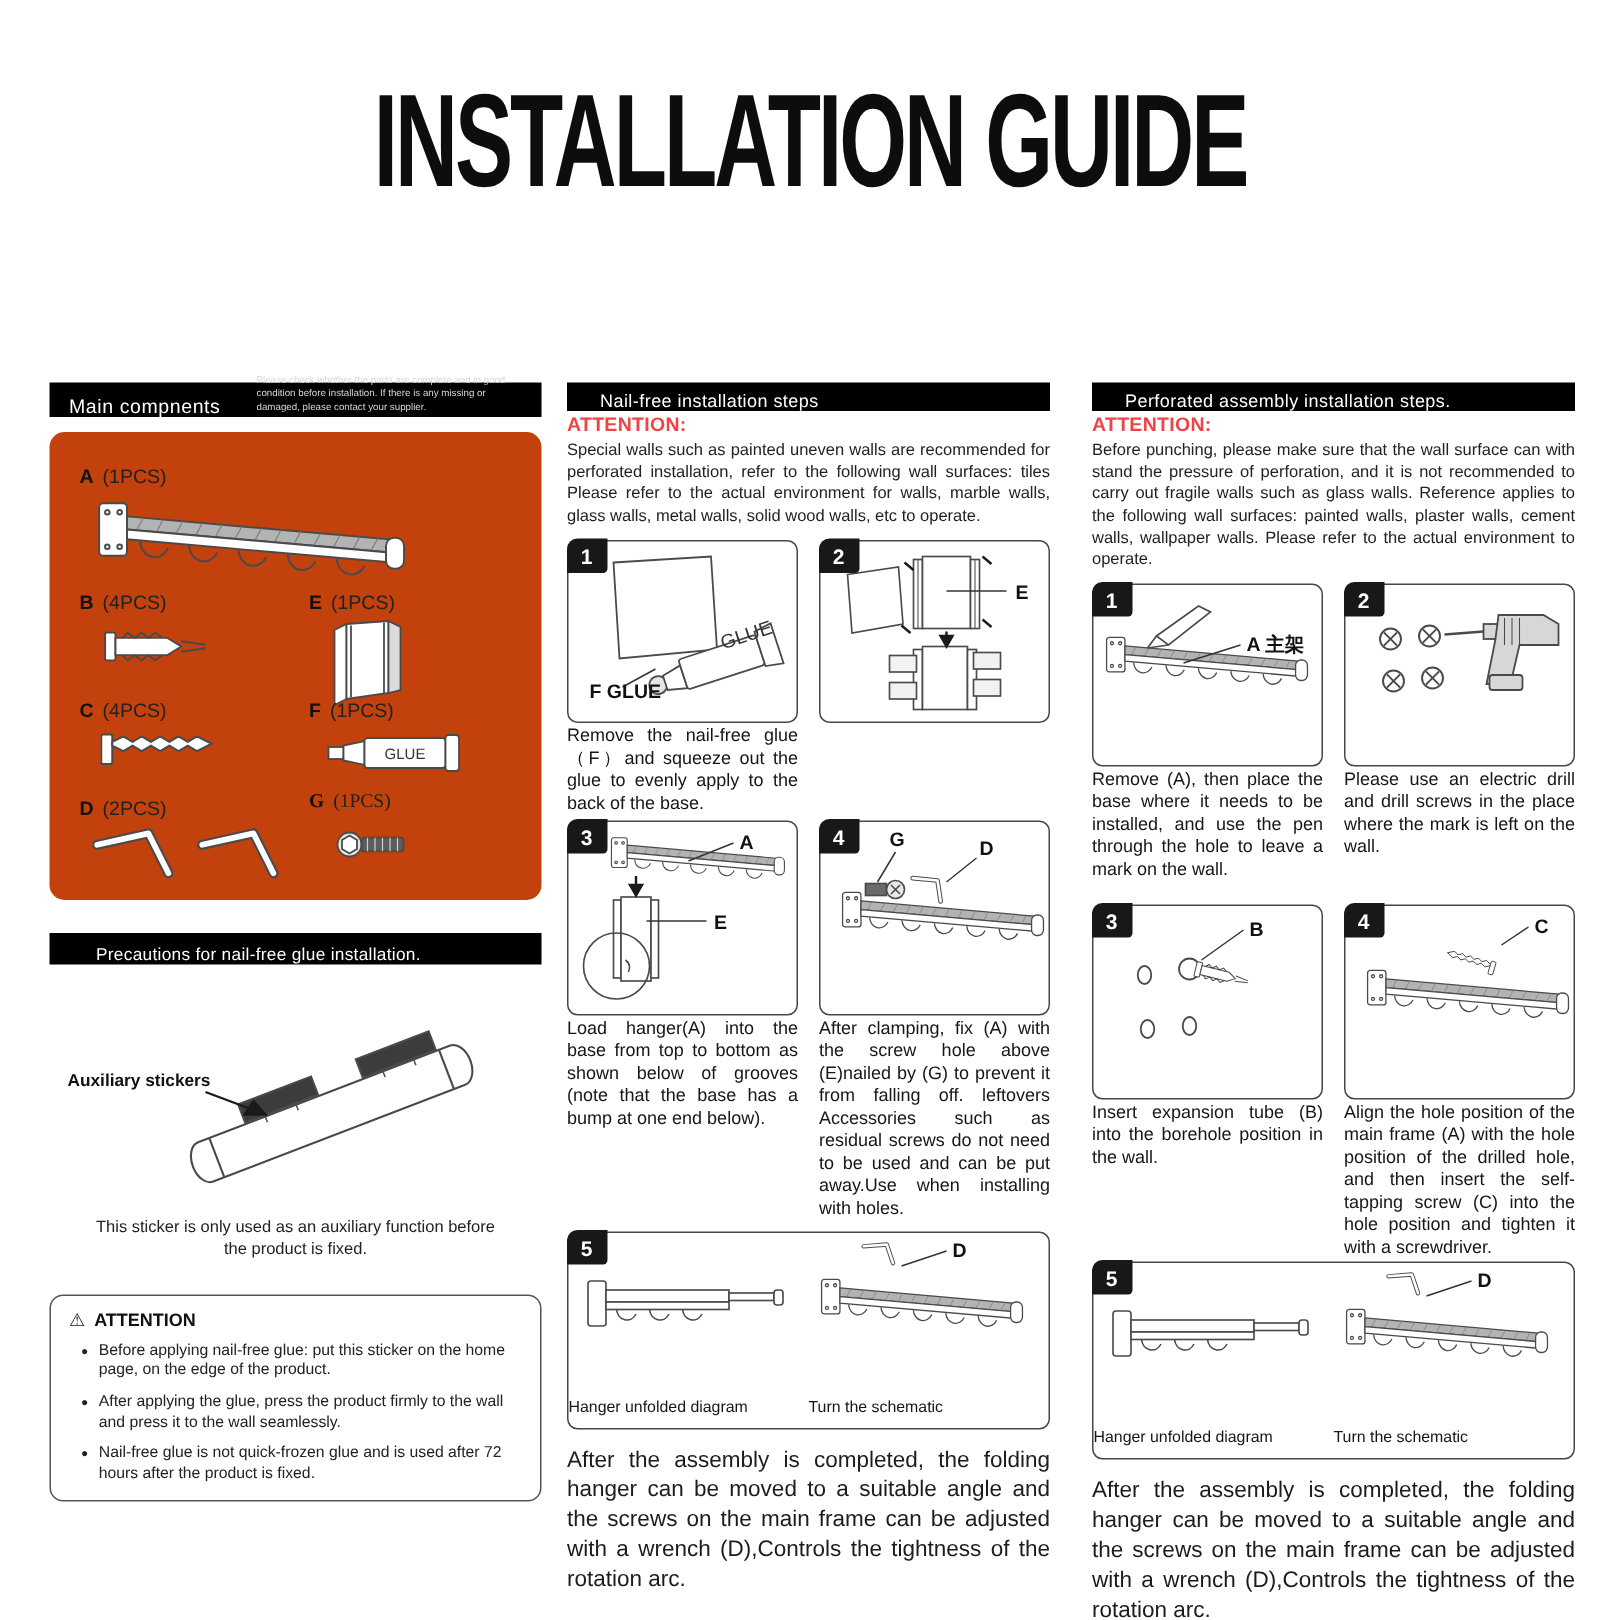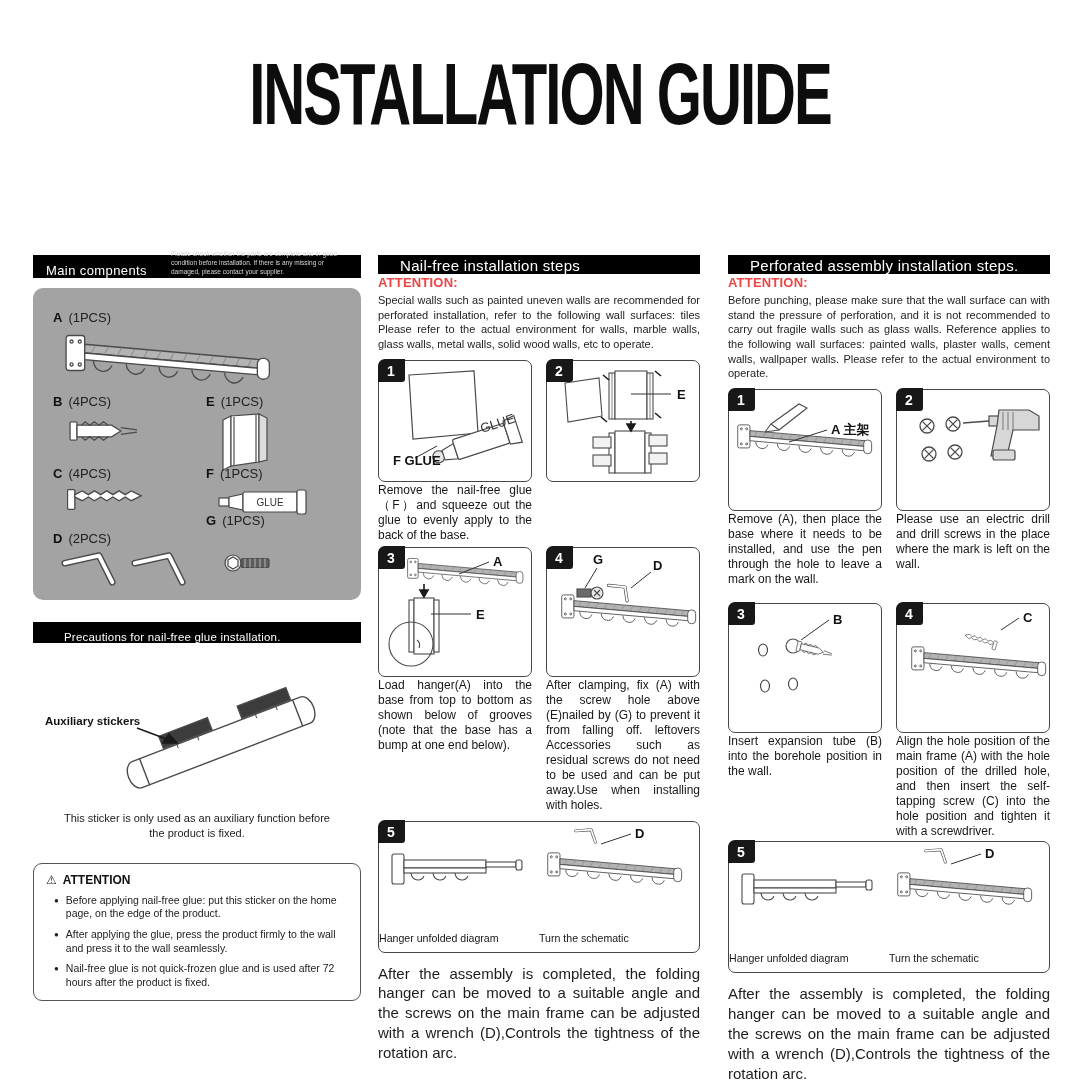--- a/index.html
+++ b/index.html
@@ -16,23 +16,23 @@
   
   .col{position:absolute;top:255px;}
   #col-left{left:33px;width:328px;}
   #col-mid{left:378px;width:322px;}
   #col-right{left:728px;width:322px;}
   
   .bar{background:#000000;color:#fff;display:flex;align-items:flex-end;}
   .bar-left{height:23px;}
   .bar-left .bar-title{font-size:13px;padding-left:13px;letter-spacing:.4px;white-space:nowrap;}
   .bar-left .bar-note{font-size:6.5px;color:#d8d8d8;margin-left:auto;width:182px;line-height:1.4;padding:2px 8px 2px 4px;}
-  .bar-col{height:19px;font-size:15px;padding-left:22px;letter-spacing:.3px;}
-  
-  .parts-panel{margin-top:10px;background:#a3a3a3;border-radius:10px;height:312px;position:relative;}
+  .bar-col{height:19px;font-size:12px;padding-left:22px;letter-spacing:.3px;}
+  
+  .parts-panel{margin-top:10px;background:#c2410c;border-radius:10px;height:312px;position:relative;}
   .part-label{position:absolute;font-size:13px;color:#222;}
   .part-label b{font-weight:bold;margin-right:6px;color:#111;}
   .part-art{position:absolute;}
   
   .bar-prec{height:21px;margin-top:22px;font-size:11.5px;padding-left:31px;letter-spacing:.2px;}
   .sticker-fig{position:relative;height:158px;text-decoration:underline;}
   .sticker-label{position:absolute;left:12px;top:72px;font-size:11.5px;font-weight:bold;color:#111;}
   .sticker-note{margin-top:10px;padding:0 22px;font-size:11px;line-height:1.4;text-align:center;color:#222;}
   
   .attn-box{margin-top:21px;border:1.3px solid #555;border-radius:9px;padding:9px 12px 10px 12px;}
@@ -187,21 +187,21 @@
     </svg>
 
     <div class="part-label" style="left:20px;top:243px;">
       <b>D</b><span>(2PCS)</span>
     </div>
     <svg class="part-art" style="left:26px;top:260px;" width="140" height="46" viewBox="0 0 140 46">
       <use href="#hexkey" transform="translate(2,0) scale(0.95)"></use>
       <use href="#hexkey" transform="translate(72,0) scale(0.95)"></use>
     </svg>
 
-    <div class="part-label" style="left:173px;top:225px;">
+    <div class="part-label" style="left:173px;top:238px;font-family:Liberation Serif, serif;">
       <b>G</b><span>(1PCS)</span>
     </div>
     <svg class="part-art" style="left:190px;top:264px;" width="56" height="22" viewBox="0 0 56 22">
       <g stroke="#4a4a4a" stroke-width="1.2">
         <circle cx="10" cy="11" r="8" fill="#e6e6e6"></circle>
         <polygon points="10,5 15,8 15,14 10,17 5,14 5,8" fill="#fff"></polygon>
         <rect x="18" y="6.5" width="28" height="9" rx="2" fill="#5d5d5d"></rect>
         <line x1="22" y1="6.5" x2="22" y2="15.5" stroke="#cfcfcf" stroke-width="0.8"></line>
         <line x1="27" y1="6.5" x2="27" y2="15.5" stroke="#cfcfcf" stroke-width="0.8"></line>
         <line x1="32" y1="6.5" x2="32" y2="15.5" stroke="#cfcfcf" stroke-width="0.8"></line>

